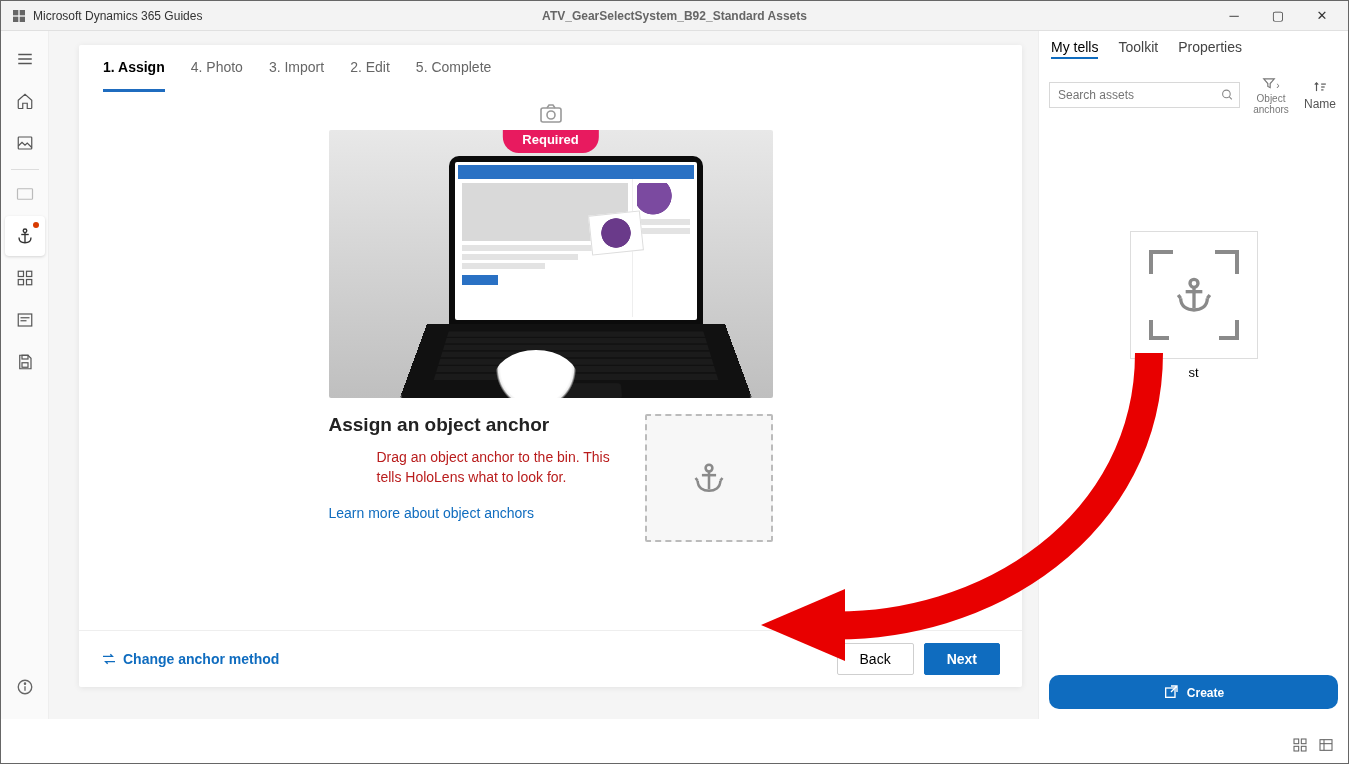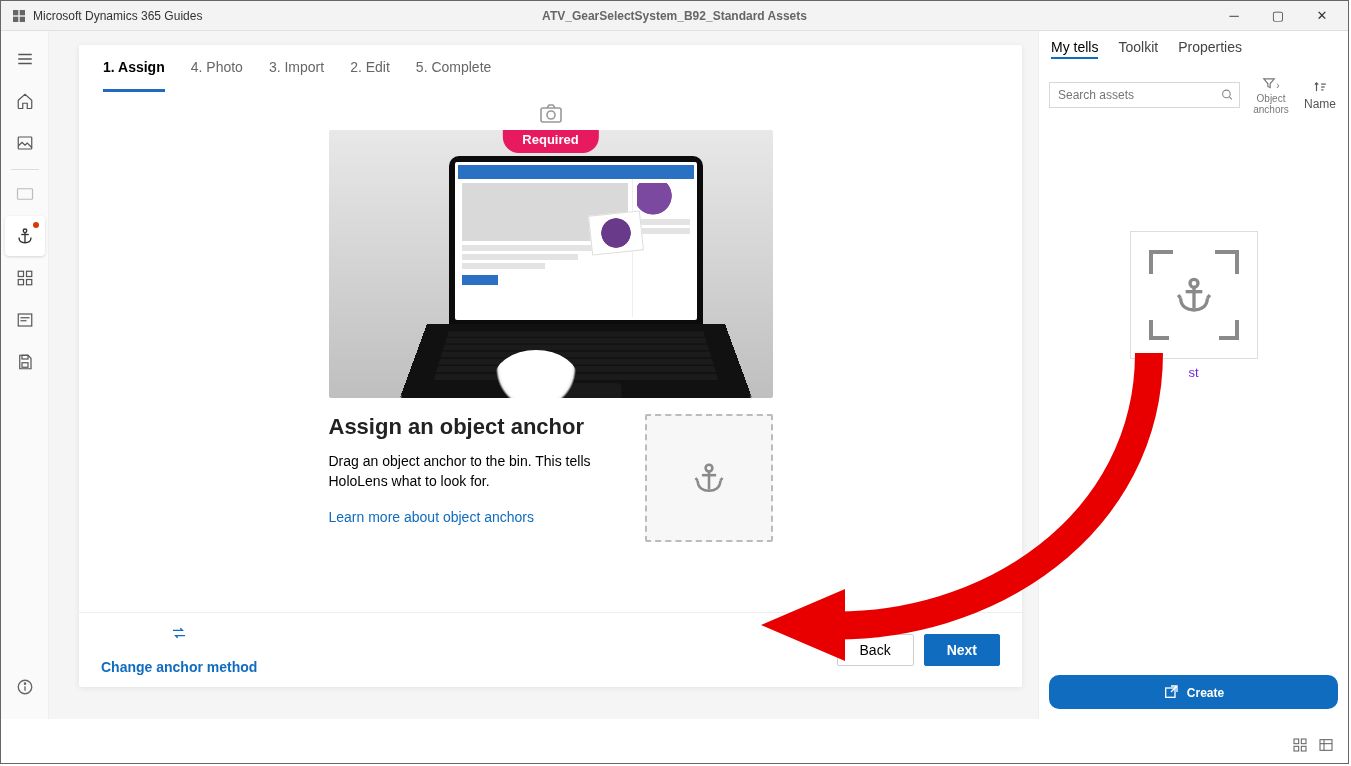--- a/index.html
+++ b/index.html
@@ -53,28 +53,28 @@
   .si-txt { height: 6px; background: #e3e3e3; margin-bottom: 3px; }
   .si-btn { width: 36px; height: 10px; background: #2a71c4; margin-top: 6px; }
   .si-purple { width: 40px; height: 32px; background: radial-gradient(circle at 40% 40%, #7b4aa0 0 60%, transparent 62%); margin-bottom: 4px; }
   .kb { width: 298px; height: 110px; background: #111; border-radius: 0 0 14px 14px; transform: perspective(520px) rotateX(52deg); transform-origin: top center; margin-top: -2px; position: relative; }
   .kb::after { content:""; position:absolute; left: 24px; right: 24px; top: 12px; bottom: 30px; background: repeating-linear-gradient(0deg,#222 0 8px,#111 8px 10px), repeating-linear-gradient(90deg,#222 0 14px,#111 14px 16px); opacity: .6; }
   .touchpad { position: absolute; left: 50%; bottom: 8px; transform: translateX(-50%); width: 78px; height: 18px; background: #1a1a1a; border-radius: 3px; }
   .hand { position: absolute; left: 164px; bottom: -14px; width: 86px; height: 62px; background: radial-gradient(ellipse at 50% 30%, #fff 0 58%, #eee 62%, transparent 66%); border-radius: 50%; }
   
   .desc-row { width: 444px; display: flex; margin-top: 16px; }
   .desc-left { flex: 1; }
-  .desc-title { font-size: 22px; font-weight: 600; color: #222; margin-bottom: 12px; }
-  .desc-text { font-size: 14px; color: #000000; line-height: 1.4; max-width: 270px; margin-bottom: 18px; }
+  .desc-title { font-size: 19px; font-weight: 600; color: #222; margin-bottom: 12px; }
+  .desc-text { font-size: 14px; color: #b91c1c; line-height: 1.4; max-width: 270px; margin-bottom: 18px; margin-left: 48px; }
   .desc-link { font-size: 14px; color: #0f6cbf; cursor: pointer; }
   .dropzone { width: 128px; height: 128px; border: 2px dashed #bbb; background: #f7f7f7; display: flex; align-items: center; justify-content: center; border-radius: 2px; margin-left: 14px; }
   .anchor-glyph { color: #8a8a8a; }
   
   .footer { border-top: 1px solid #eee; padding: 12px 22px; display: flex; align-items: center; }
-  .change-method { color: #0f6cbf; font-size: 14px; font-weight: 600; display: flex; align-items: center; gap: 18px; cursor: pointer; flex-direction: column; }
+  .change-method { color: #0f6cbf; font-size: 14px; font-weight: 600; display: flex; align-items: center; gap: 6px; cursor: pointer; }
   .footer-btns { margin-left: auto; display: flex; gap: 10px; }
   .btn { padding: 7px 22px; font-size: 14px; border-radius: 2px; cursor: pointer; border: 1px solid #cfcfcf; background: #fff; }
   .btn.primary { background: #0f6cbf; color: #fff; border-color: #0f6cbf; font-weight: 600; }
   
   .rightpane { width: 310px; background: #fff; border-left: 1px solid #eee; display: flex; flex-direction: column; padding: 8px 10px 10px; }
   .rtabs { display: flex; gap: 20px; padding: 0 2px 6px; font-size: 14px; }
   .rtab { color: #444; cursor: pointer; padding-bottom: 2px; }
   .rtab.active { color: #000; border-bottom: 2px solid #0f6cbf; }
   .rsearchrow { display: flex; align-items: center; gap: 10px; margin-top: 10px; }
   .rsearch { flex: 1; position: relative; }
@@ -86,21 +86,21 @@
   .sort-col .lab { font-size: 12px; }
   .asset-grid { margin-top: 116px; display: flex; justify-content: center; }
   .asset-tile { width: 128px; text-align: center; }
   .asset-thumb { width: 128px; height: 128px; border: 1px solid #ddd; display: flex; align-items: center; justify-content: center; color: #8a8a8a; position: relative; }
   .crop-corners::before, .crop-corners::after { content: ""; position: absolute; width: 20px; height: 20px; border: 4px solid #8a8a8a; }
   .crop-corners::before { top: 18px; left: 18px; border-right: none; border-bottom: none; }
   .crop-corners::after { top: 18px; right: 18px; border-left: none; border-bottom: none; }
   .crop-bl, .crop-br { position: absolute; width: 20px; height: 20px; border: 4px solid #8a8a8a; }
   .crop-bl { bottom: 18px; left: 18px; border-right: none; border-top: none; }
   .crop-br { bottom: 18px; right: 18px; border-left: none; border-top: none; }
-  .asset-name { font-size: 13px; color: #6d28d9; margin-top: 6px; }
+  .asset-name { font-size: 13px; color: #000000; margin-top: 6px; }
   .create-btn { margin-top: auto; background: #0f6cbf; color: #fff; text-align: center; padding: 9px 0; font-size: 12px; font-weight: 600; border-radius: 10px; cursor: pointer; display: flex; align-items: flex-end; justify-content: center; gap: 8px; }
   .rp-footer-icons { position: absolute; right: 14px; bottom: 10px; display: flex; gap: 10px; color: #666; }
   
   .annot-arrow { position: absolute; pointer-events: none; z-index: 50; }
 </style>
 </head>
 <body>
 
 <div class="window">
   <div class="titlebar">

